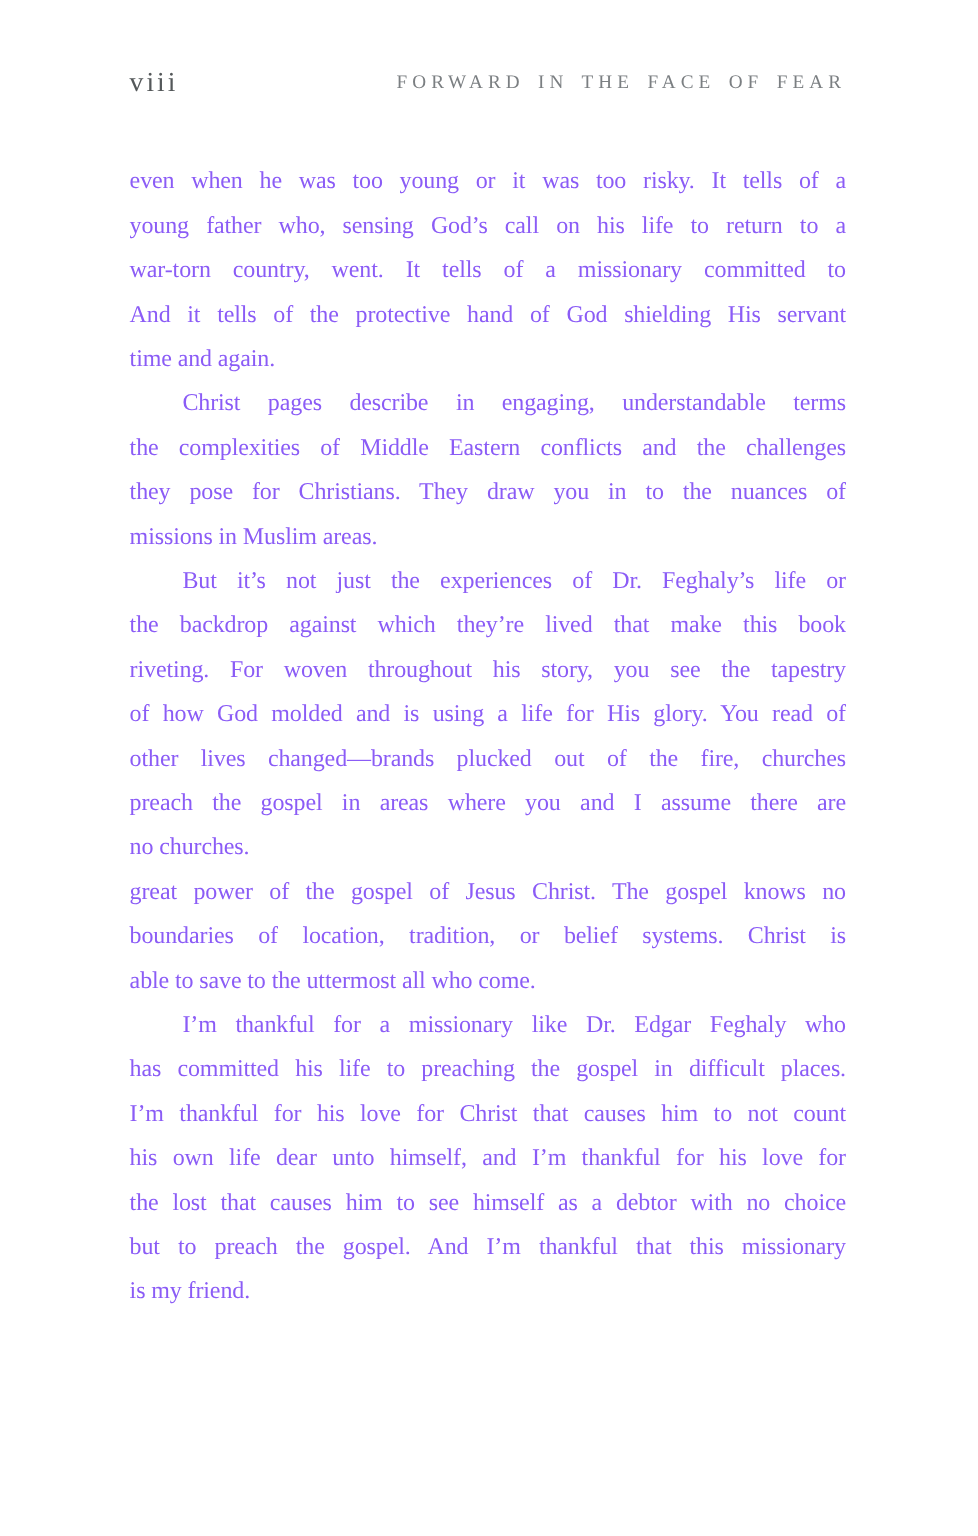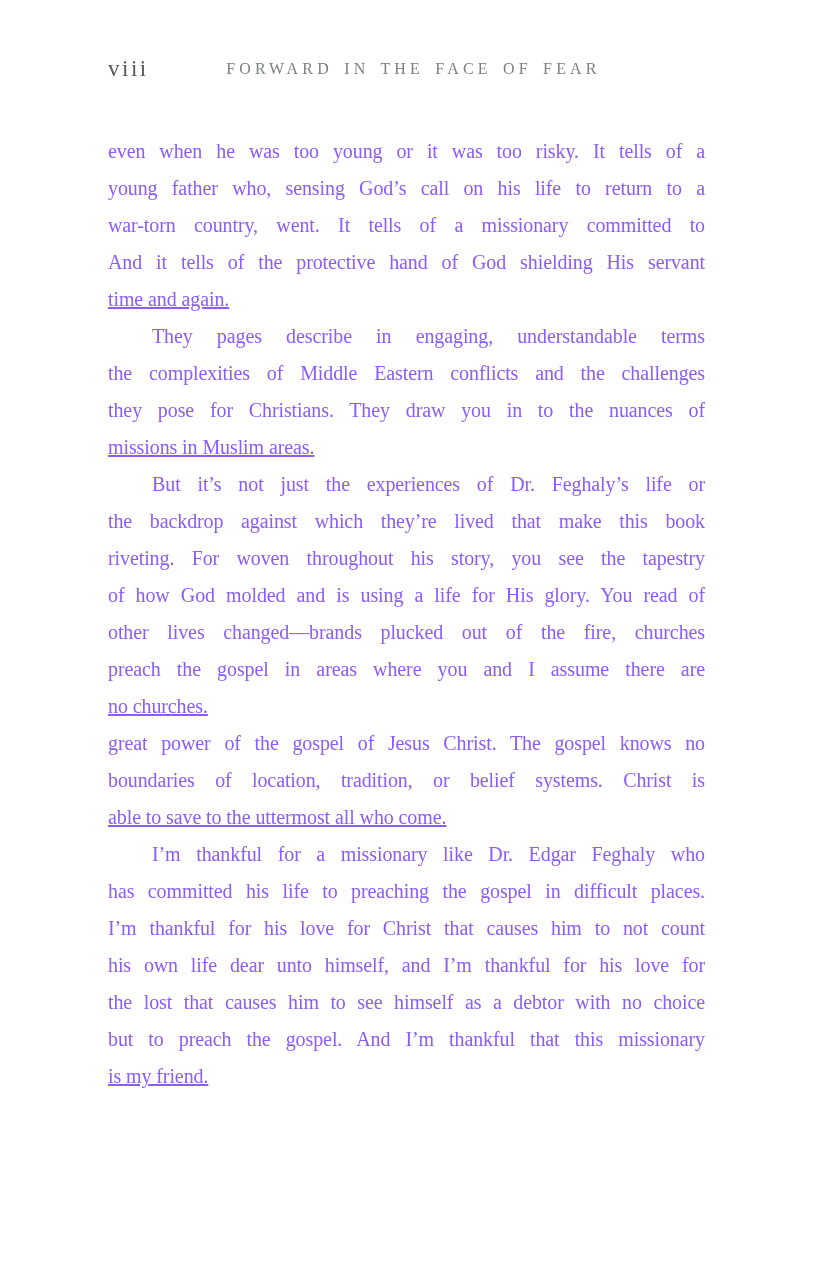--- a/index.html
+++ b/index.html
@@ -23,21 +23,21 @@
     letter-spacing: 2.5px;
     color: #54585a;
   }
   .running-head {
     position: absolute;
     left: 108px;
     top: 60px;
     width: 597px;
     padding-left: 14px;
     box-sizing: border-box;
-    text-align: center;
+    text-align: right;
     font-size: 16px;
     letter-spacing: 4.2px;
     word-spacing: 3px;
     color: #7b7f82;
   }
   .text-block {
     position: absolute;
     left: 108px;
     top: 133px;
     width: 597px;
@@ -46,38 +46,38 @@
     letter-spacing: -0.1px;
     color: #8b5cf6;
   }
   .paragraph { margin: 0; }
   .line {
     text-align: justify;
     text-align-last: justify;
     white-space: normal;
   }
   .line.indent { padding-left: 44px; }
-  .line.para-last { text-align-last: left; text-decoration: underline; }
+  .line.para-last { text-align-last: left; }
 </style>
 </head>
 <body>
 
 <div class="page">
   <span class="folio">viii</span>
   <div class="running-head">FORWARD IN THE FACE OF FEAR</div>
   <div class="text-block">
       <div class="paragraph">
         <div class="line">even when he was too young or it was too risky. It tells of a</div>
         <div class="line">young father who, sensing God’s call on his life to return to a</div>
         <div class="line">war-torn country, went. It tells of a missionary committed to</div>
         <div class="line">And it tells of the protective hand of God shielding His servant</div>
         <div class="line para-last">time and again.</div>
       </div>
       <div class="paragraph">
-        <div class="line indent">They pages describe in engaging, understandable terms</div>
+        <div class="line indent">Christ pages describe in engaging, understandable terms</div>
         <div class="line">the complexities of Middle Eastern conflicts and the challenges</div>
         <div class="line">they pose for Christians. They draw you in to the nuances of</div>
         <div class="line para-last">missions in Muslim areas.</div>
       </div>
       <div class="paragraph">
         <div class="line indent">But it’s not just the experiences of Dr. Feghaly’s life or</div>
         <div class="line">the backdrop against which they’re lived that make this book</div>
         <div class="line">riveting. For woven throughout his story, you see the tapestry</div>
         <div class="line">of how God molded and is using a life for His glory. You read of</div>
         <div class="line">other lives changed—brands plucked out of the fire, churches</div>

